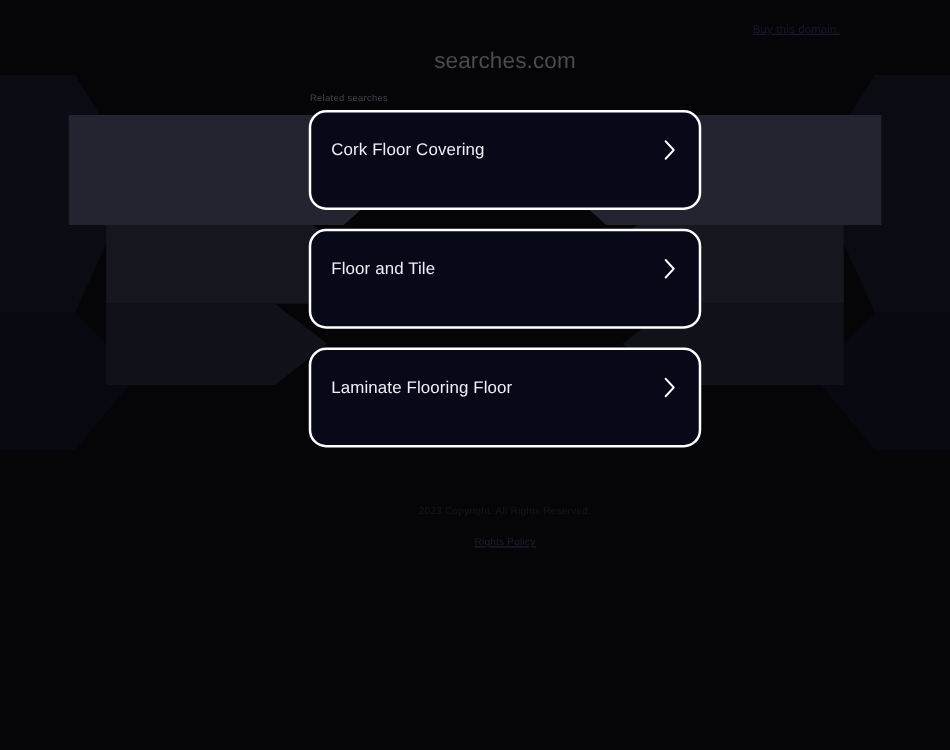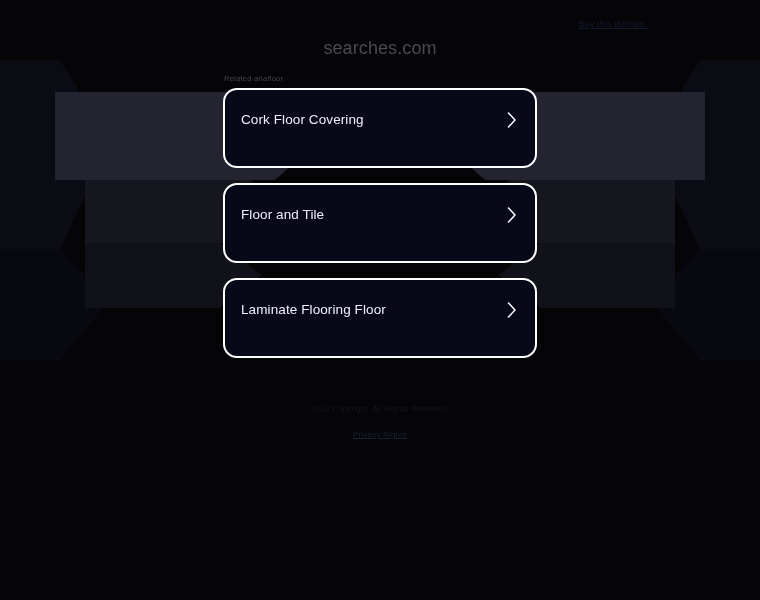--- a/index.html
+++ b/index.html
@@ -26,20 +26,21 @@
     z-index: 0;
     pointer-events: none;
   }
 
   
   #page {
     position: relative;
     z-index: 2;
     width: 678px;
     height: 600px;
+    margin-left: 24px;
   }
 
   
   .topbar {
     position: absolute;
     top: 13px;
     left: 0;
     width: 760px;
     height: 18px;
     text-align: right;
@@ -171,21 +172,21 @@
 <div id="page">
 
   <div class="topbar">
     <a class="buy-link">Buy this domain.</a>
   </div>
 
   <div class="domain-title">searches.com</div>
 
   <div class="searches-wrap">
 
-    <div class="related-label">Related ariafloor</div>
+    <div class="related-label">Related searches</div>
 
     <div class="card">
       <span class="card-label">Cork Floor Covering</span>
       <span class="chevron-icon">
         <svg width="12" height="18" viewBox="0 0 12 18" fill="none">
           <path d="M2.5 2 L9 9 L2.5 16" stroke="#ffffff" stroke-width="1.5" stroke-linecap="round" stroke-linejoin="round"></path>
         </svg>
       </span>
     </div>
 
@@ -204,16 +205,16 @@
         <svg width="12" height="18" viewBox="0 0 12 18" fill="none">
           <path d="M2.5 2 L9 9 L2.5 16" stroke="#ffffff" stroke-width="1.5" stroke-linecap="round" stroke-linejoin="round"></path>
         </svg>
       </span>
     </div>
 
   </div>
 
   <div class="footer">
     <div class="copyright">2023 Copyright. All Rights Reserved.</div>
-    <a class="privacy-link">Privacy Rights</a>
+    <a class="privacy-link">Rights Policy</a>
   </div>
 
 </div>
 
 </body></html>

